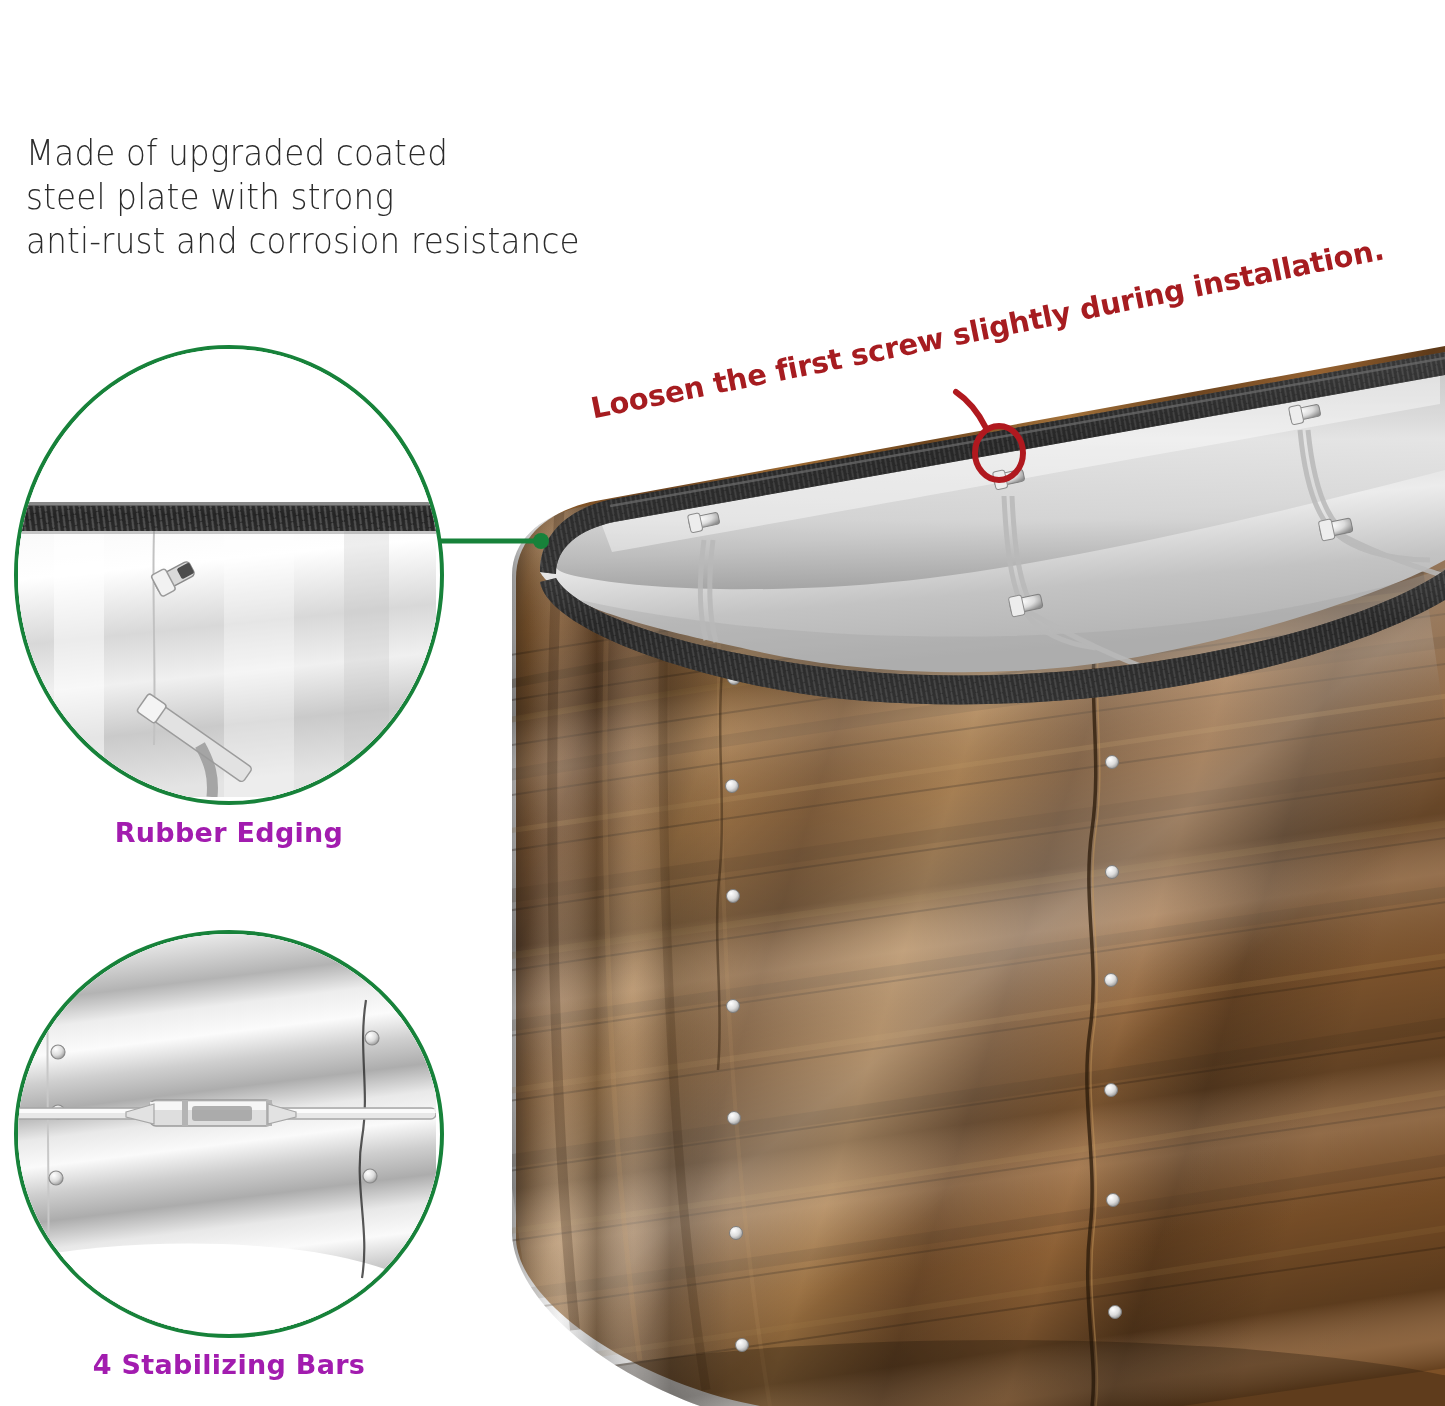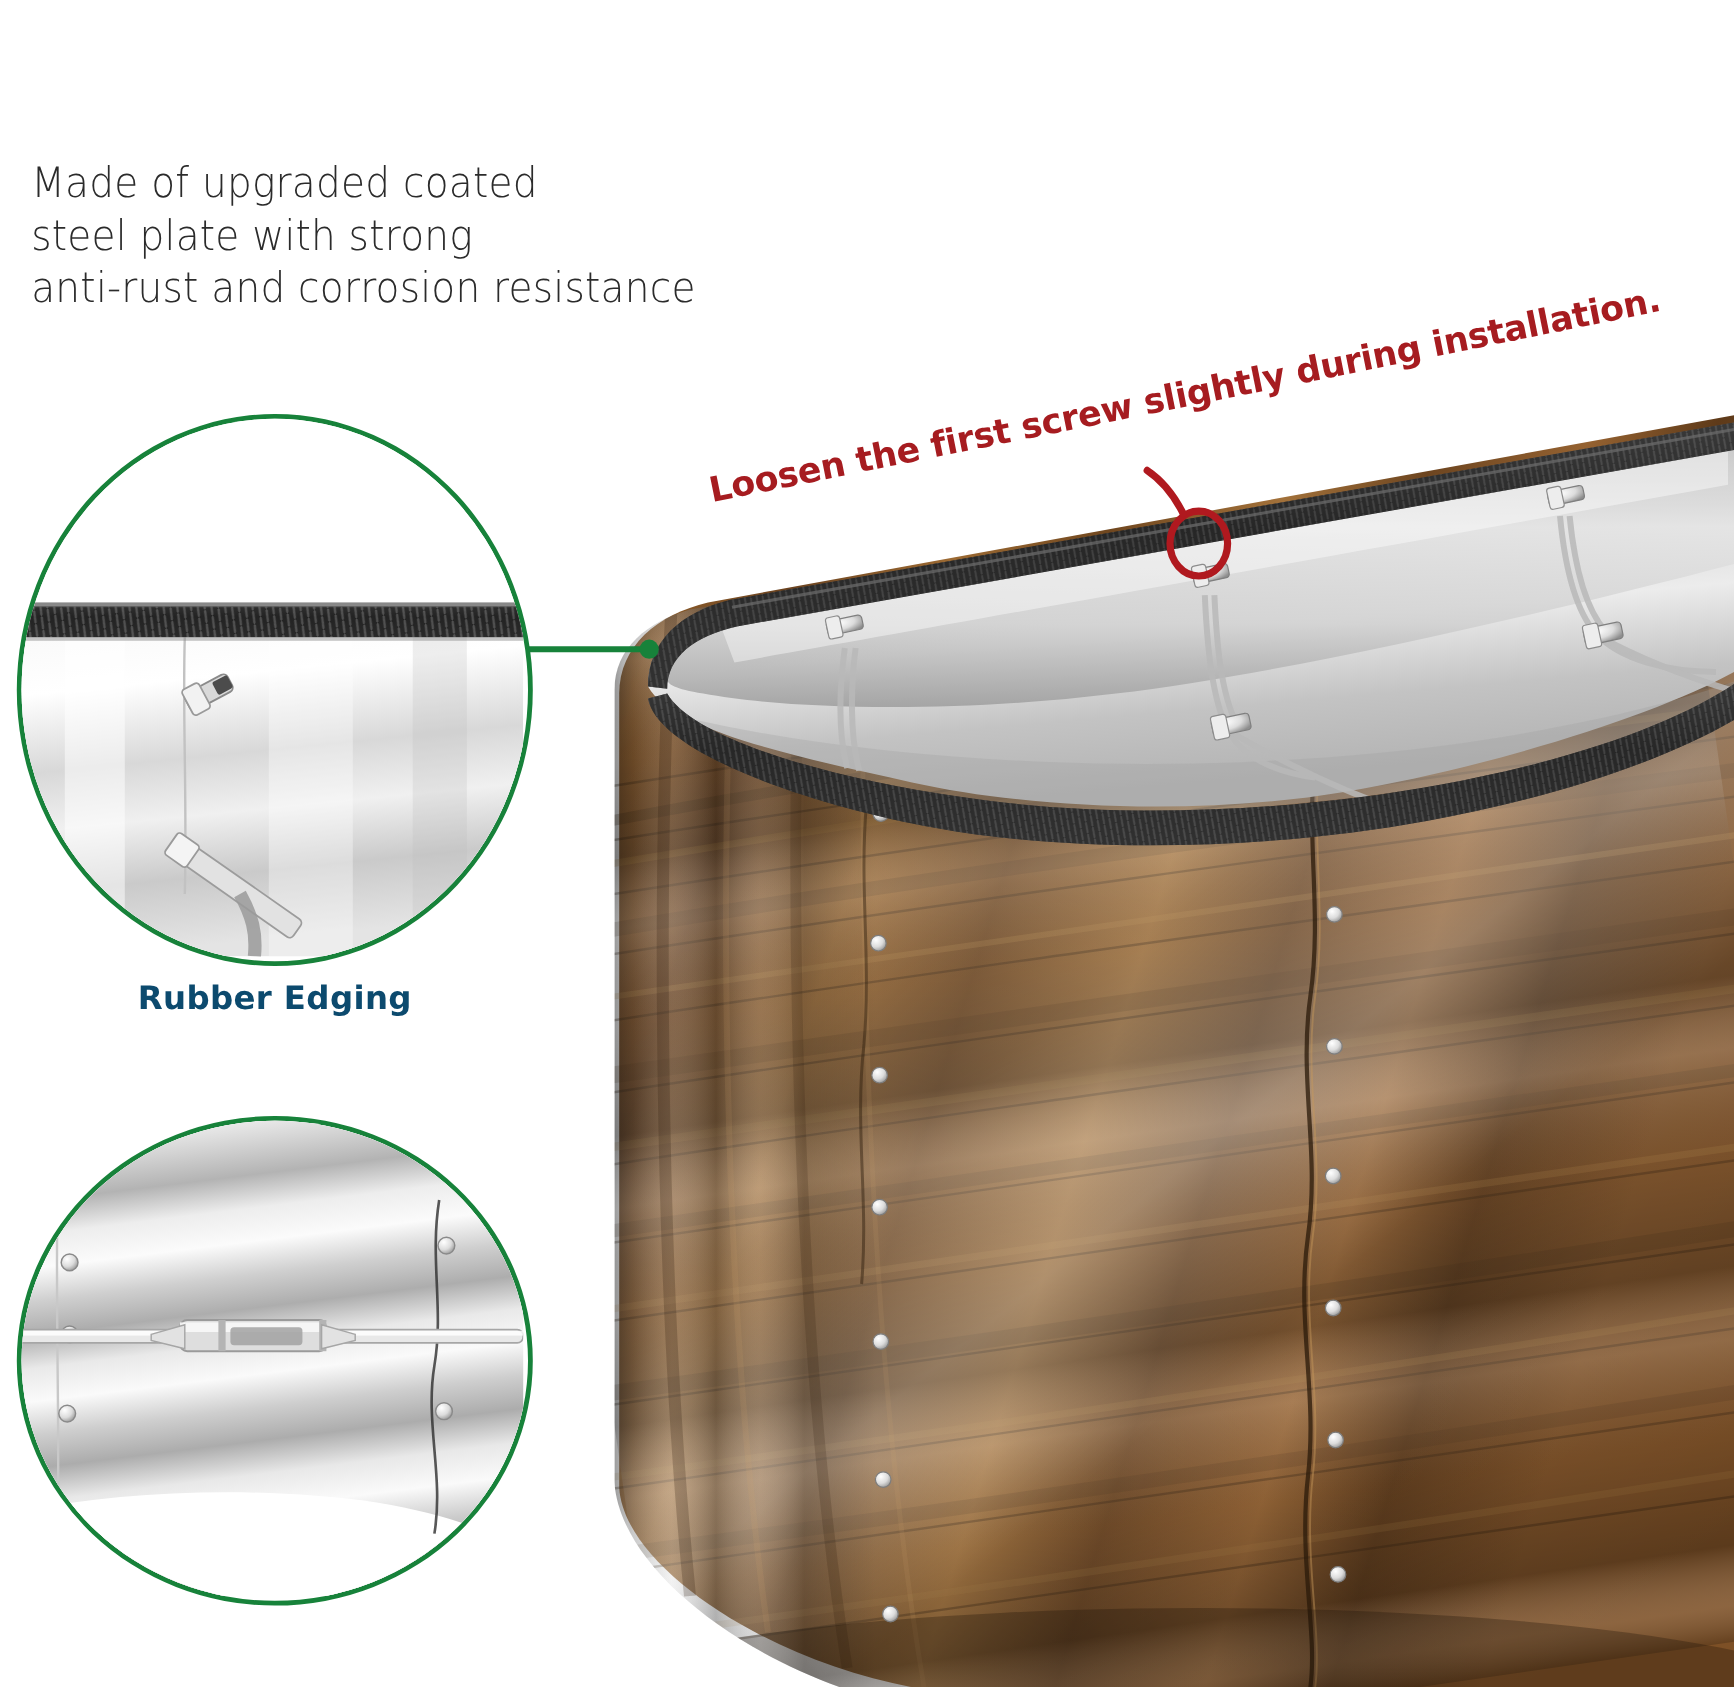--- a/index.html
+++ b/index.html
@@ -102,21 +102,21 @@
     background: #ffffff;
   }
   .callout-label {
     position: absolute;
     width: 100%;
     text-align: center;
     font-family: "DejaVu Sans", sans-serif;
     font-weight: bold;
     font-size: 27px;
     letter-spacing: 0.3px;
-    color: #0c4a6e;
+    color: #a21caf;
   }
 
   
   #callout-rubber-edging { left: 14px; top: 345px; width: 430px; height: 520px; }
   #callout-rubber-edging .callout-ring { width: 422px; height: 452px; }
   #callout-rubber-edging .callout-label { top: 472px; }
 
   
   #callout-stabilizing-bars { left: 14px; top: 930px; width: 430px; height: 476px; }
   #callout-stabilizing-bars .callout-ring { width: 422px; height: 400px; }
@@ -571,13 +571,14 @@
         <rect x="136" y="172" width="122" height="8" fill="#f8f8f8" opacity="0.9"></rect>
         <rect x="178" y="176" width="60" height="15" rx="3" fill="#9d9d9d" opacity="0.8"></rect>
         <rect x="168" y="170" width="6" height="26" fill="#b4b4b4"></rect>
         <rect x="252" y="170" width="6" height="26" fill="#b4b4b4"></rect>
 
         <path d="M112,182 L140,174 L140,194 L112,187 Z" fill="#e2e2e2" stroke="#a6a6a6" stroke-width="1.2"></path>
         <path d="M282,182 L254,174 L254,194 L282,187 Z" fill="#e2e2e2" stroke="#a6a6a6" stroke-width="1.2"></path>
       </g>
     </svg>
   </div>
+  <div class="callout-label">4 Stabilizing Bars</div>
 </div>
 
 </body></html>

